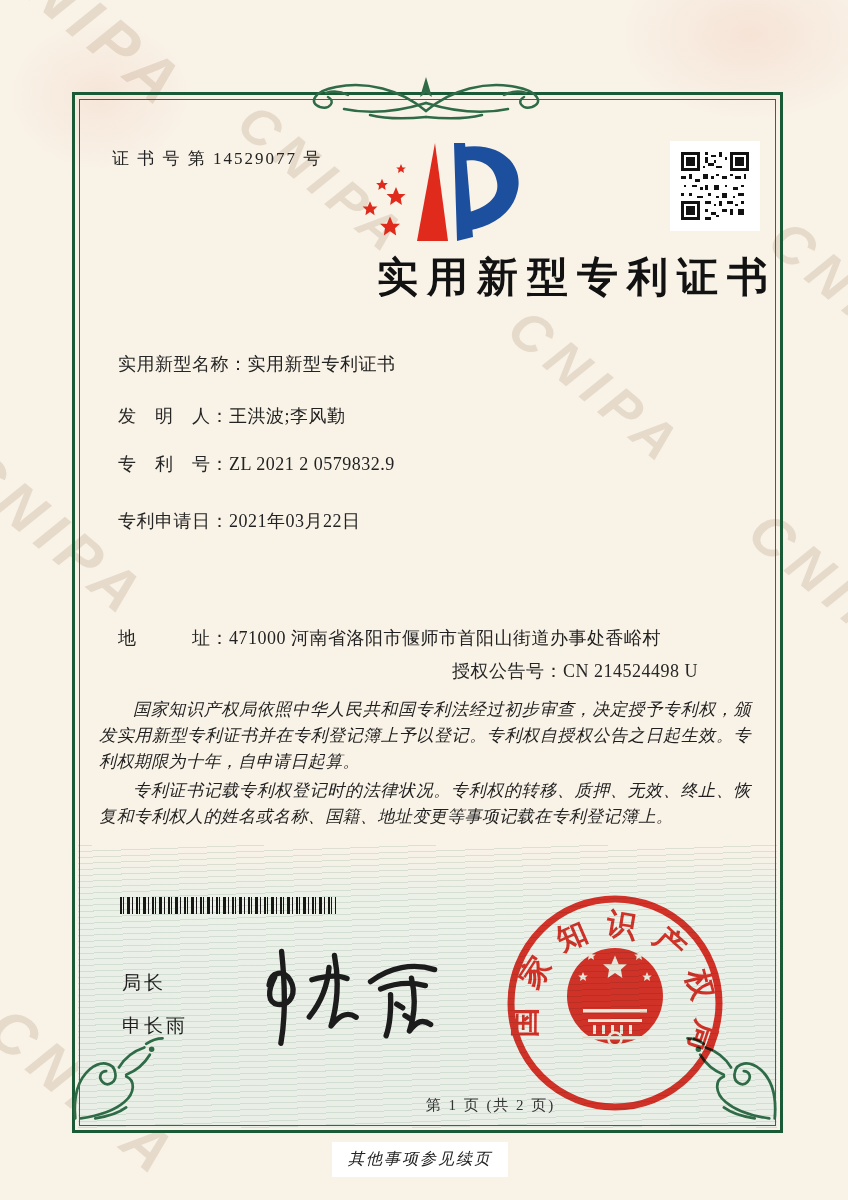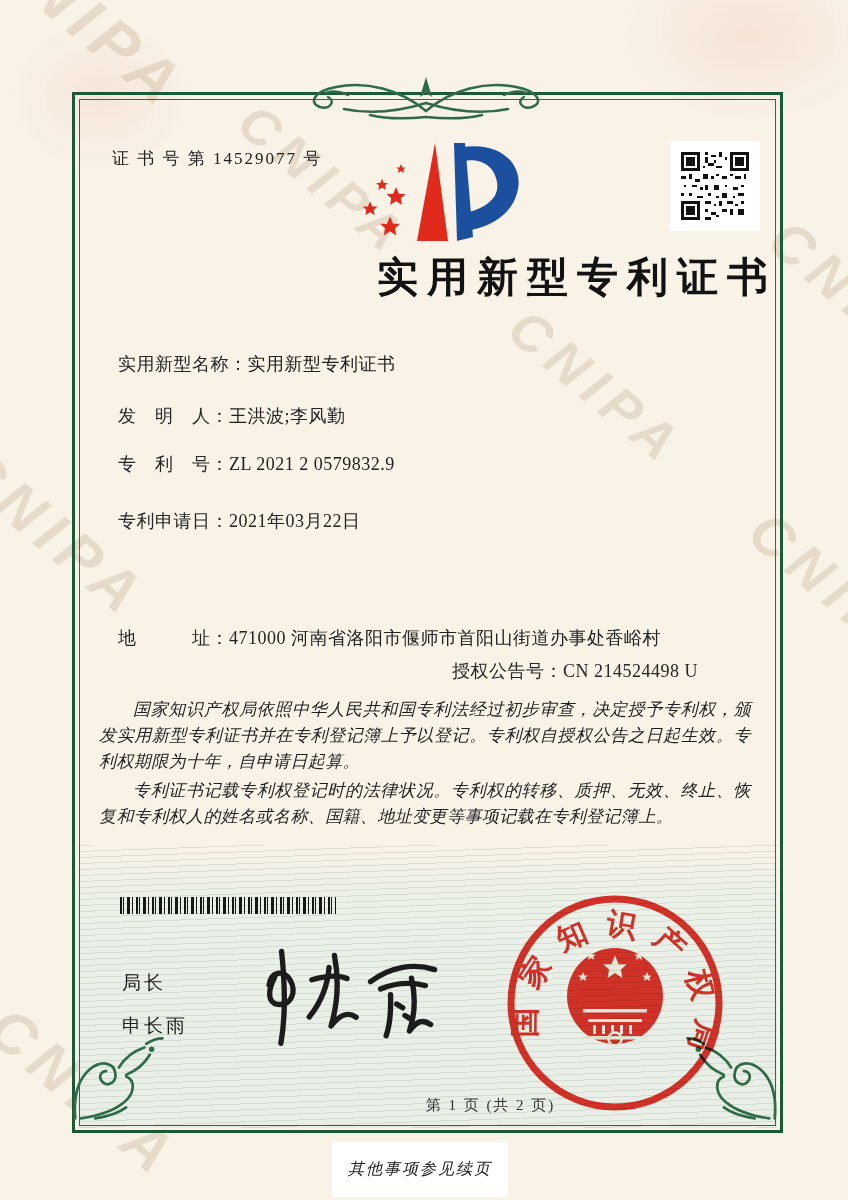--- a/index.html
+++ b/index.html
@@ -101,21 +101,21 @@
   .seal-date{
     position:absolute; left:524px; top:1037px; z-index:7; font-size:19px;
     letter-spacing:1px; color:#141414; white-space:pre;
   }
   .page-info{
     position:absolute; left:72px; top:1096px; width:837px; text-align:center;
     font-size:15px; letter-spacing:2px; color:#333; z-index:5; white-space:pre;
   }
   .cont-note{
     position:absolute; left:332px; top:1142px; background:#ffffff;
-    padding:17px 16px; font-size:16px; font-style:italic; letter-spacing:2px;
+    padding:7px 16px; font-size:16px; font-style:italic; letter-spacing:2px;
     color:#222; z-index:5; white-space:nowrap;
   }
 </style>
 </head>
 <body>
 
 <div id="page">
 
   <div class="blob blob1"></div>
   <div class="blob blob2"></div>

